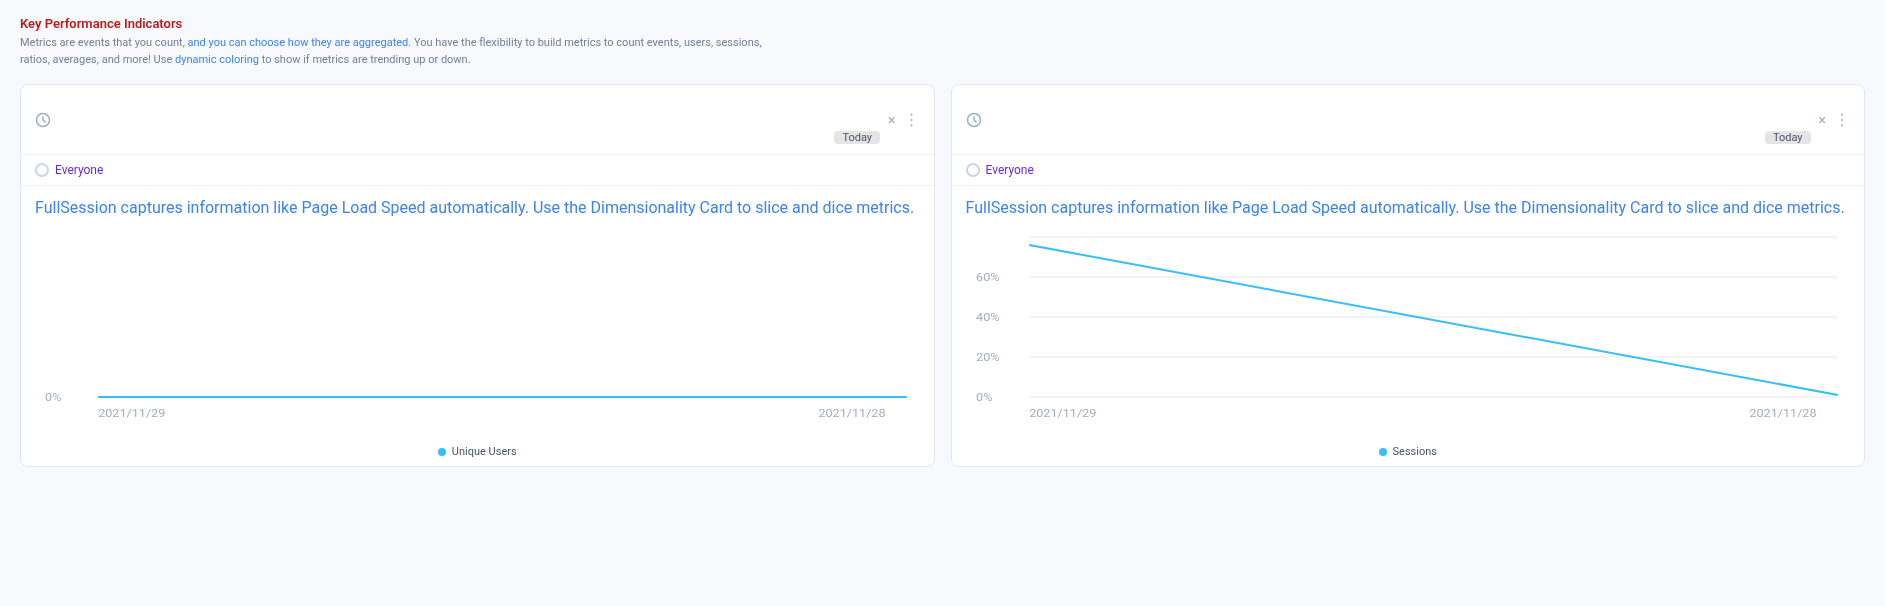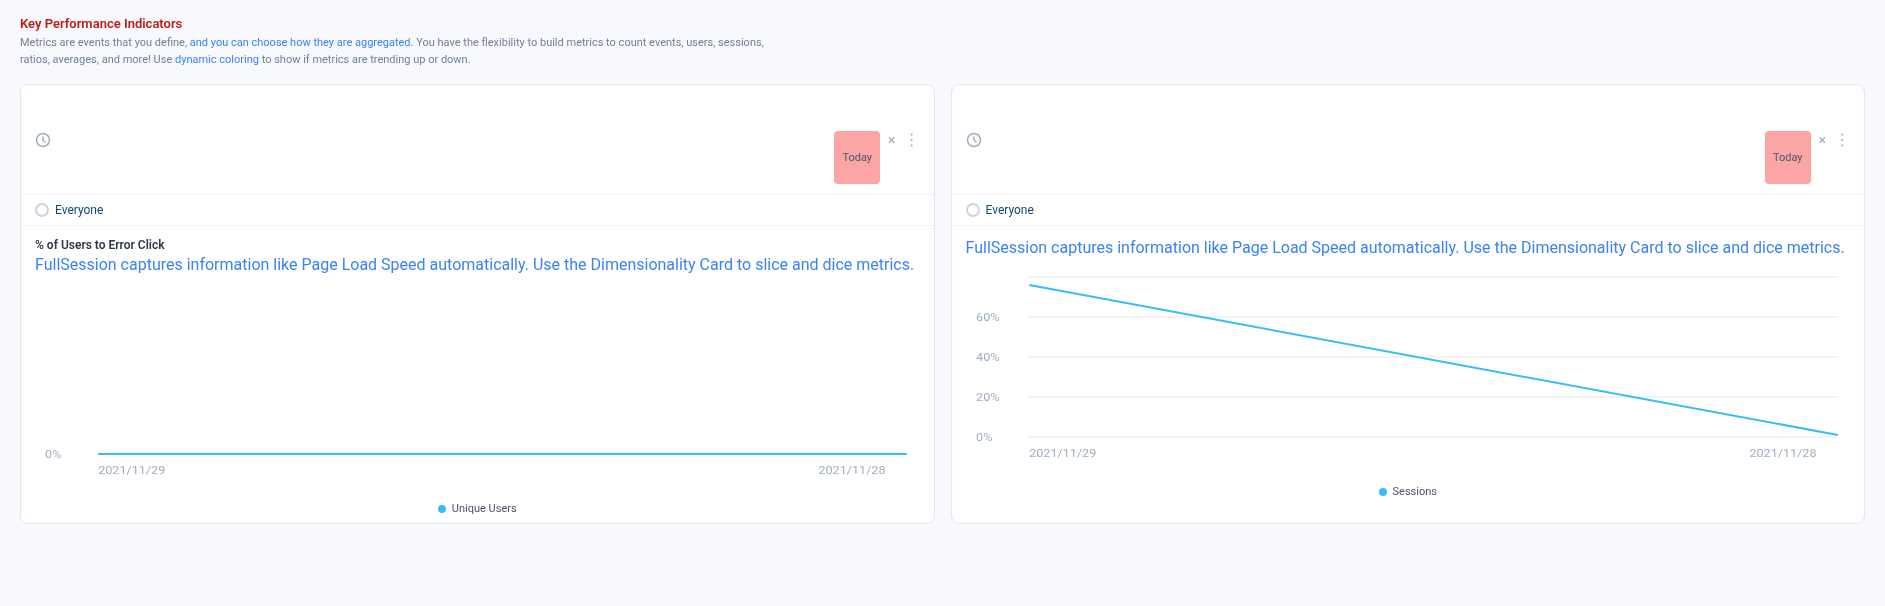--- a/index.html
+++ b/index.html
@@ -60,23 +60,23 @@
       gap: 8px;
     }
     .clock-icon {
       width: 16px;
       height: 16px;
       color: #a0aec0;
     }
     .today-badge {
       font-size: 11px;
       color: #4a5568;
-      background: #fca5a5;
+      background: #e5e5e5;
       border-radius: 4px;
-      padding: 20px 8px;
+      padding: 0 8px;
       margin-top: 36px;
     }
     .menu-icon {
       color: #a0aec0;
       cursor: pointer;
       font-size: 16px;
       line-height: 1;
     }
     .close-icon {
       color: #a0aec0;
@@ -92,21 +92,21 @@
     }
     .segment-circle {
       width: 14px;
       height: 14px;
       border: 2px solid #cbd5e0;
       border-radius: 50%;
       flex-shrink: 0;
     }
     .segment-label {
       font-size: 12px;
-      color: #0c4a6e;
+      color: #6d28d9;
     }
     .card-body {
       padding: 12px 14px 8px;
     }
     .metric-title {
       font-size: 12px;
       font-weight: 600;
       color: #2d3748;
       margin-bottom: 3px;
     }
@@ -158,21 +158,21 @@
       font-size: 11px;
       color: #4a5568;
     }
   </style>
 </head>
 <body>
 
 <div class="page">
   <div class="page-title">Key Performance Indicators</div>
   <div class="page-description">
-    <span>Metrics are events that you define, </span><a href="#">and you can choose how they are aggregated.</a><span> You have the flexibility to build metrics to count events, users, sessions, ratios, averages, and more! Use </span><a href="#">dynamic coloring</a><span> to show if metrics are trending up or down.</span>
+    <span>Metrics are events that you count, </span><a href="#">and you can choose how they are aggregated.</a><span> You have the flexibility to build metrics to count events, users, sessions, ratios, averages, and more! Use </span><a href="#">dynamic coloring</a><span> to show if metrics are trending up or down.</span>
   </div>
 
   <div class="cards-container">
 
     <div class="card">
       <div class="card-header">
         <div class="card-header-left">
           <svg class="clock-icon" viewBox="0 0 16 16" fill="none" stroke="#a0aec0" stroke-width="1.5">
             <circle cx="8" cy="8" r="6.5"></circle>
             <polyline points="8,4.5 8,8 10.5,10.5"></polyline>
@@ -182,21 +182,20 @@
           <span class="today-badge">Today</span>
           <span class="close-icon">×</span>
           <span class="menu-icon">⋮</span>
         </div>
       </div>
       <div class="segment-row">
         <div class="segment-circle"></div>
         <span class="segment-label">Everyone</span>
       </div>
       <div class="card-body">
-        <div class="metric-title">% of Users to Error Click</div>
         <div class="metric-subtitle">FullSession captures information like Page Load Speed automatically. Use the Dimensionality Card to slice and dice metrics.</div>
         <div class="chart-area">
           <svg class="chart-svg" viewBox="0 0 700 200" preserveAspectRatio="none">
 
             <line class="grid-line" x1="50" y1="170" x2="690" y2="170"></line>
 
             <text class="y-axis-label" x="8" y="174">0%</text>
 
             <polyline class="chart-line" points="50,170 690,170"></polyline>
 

